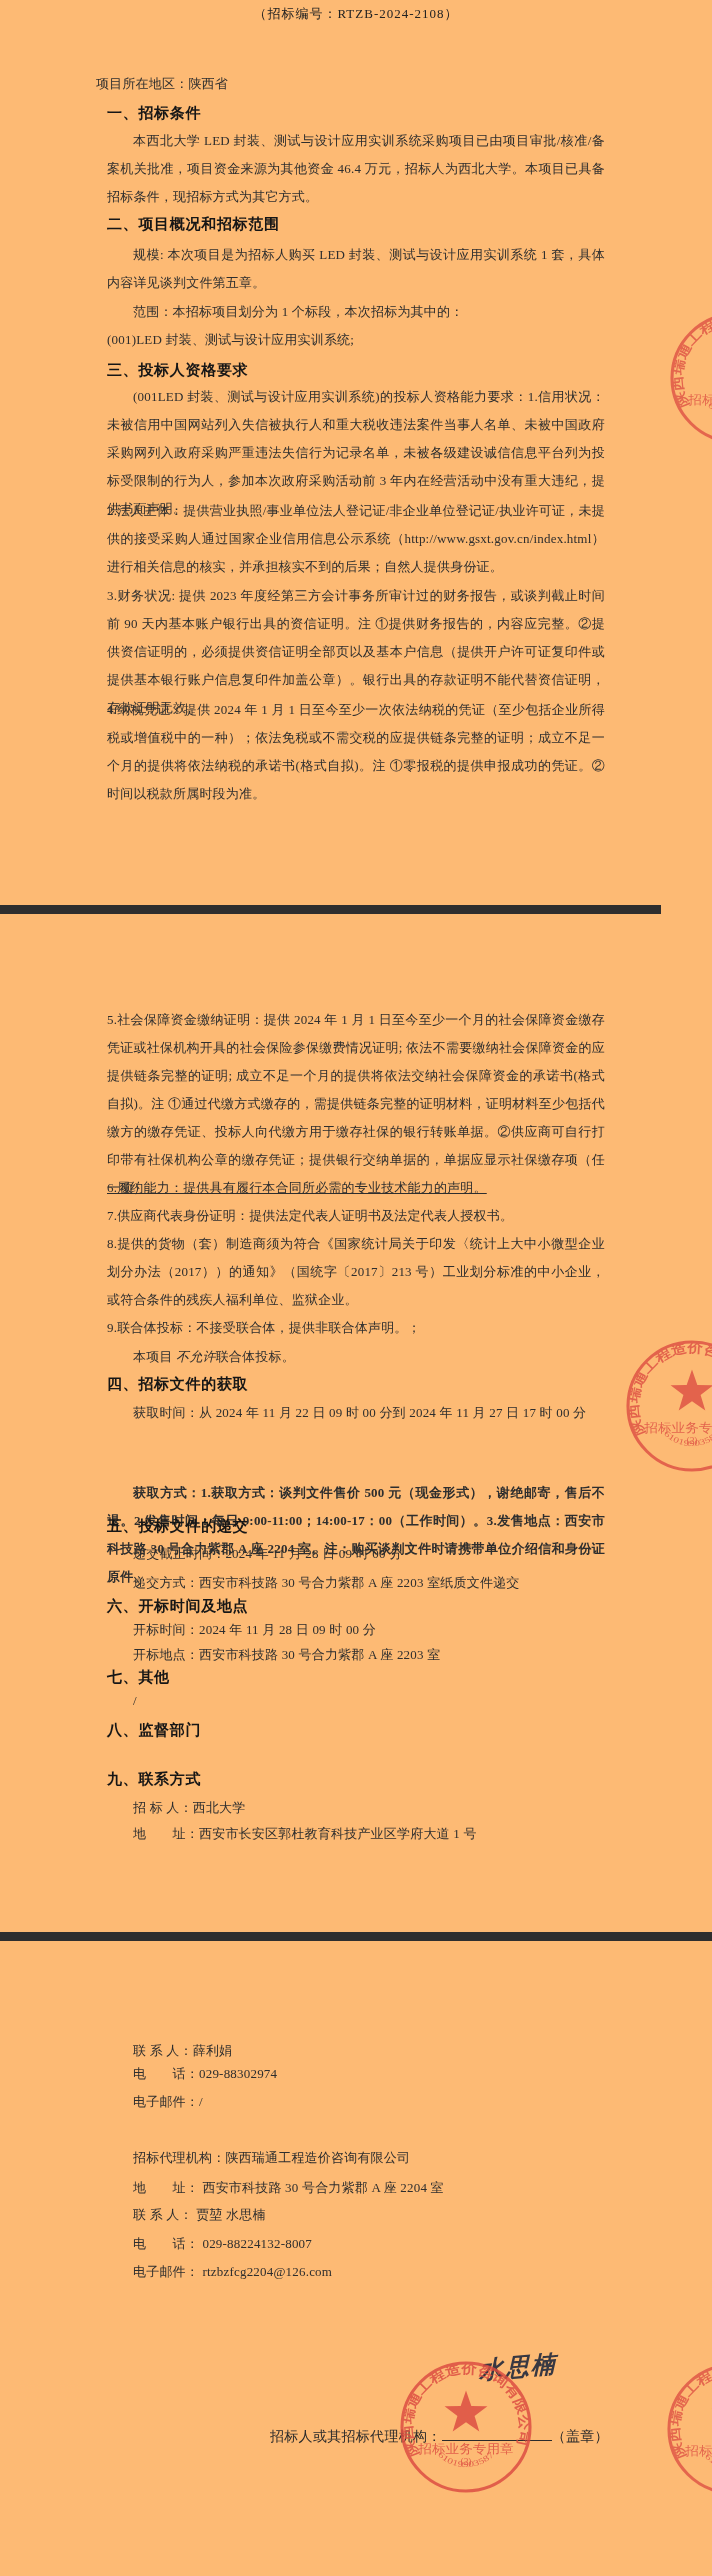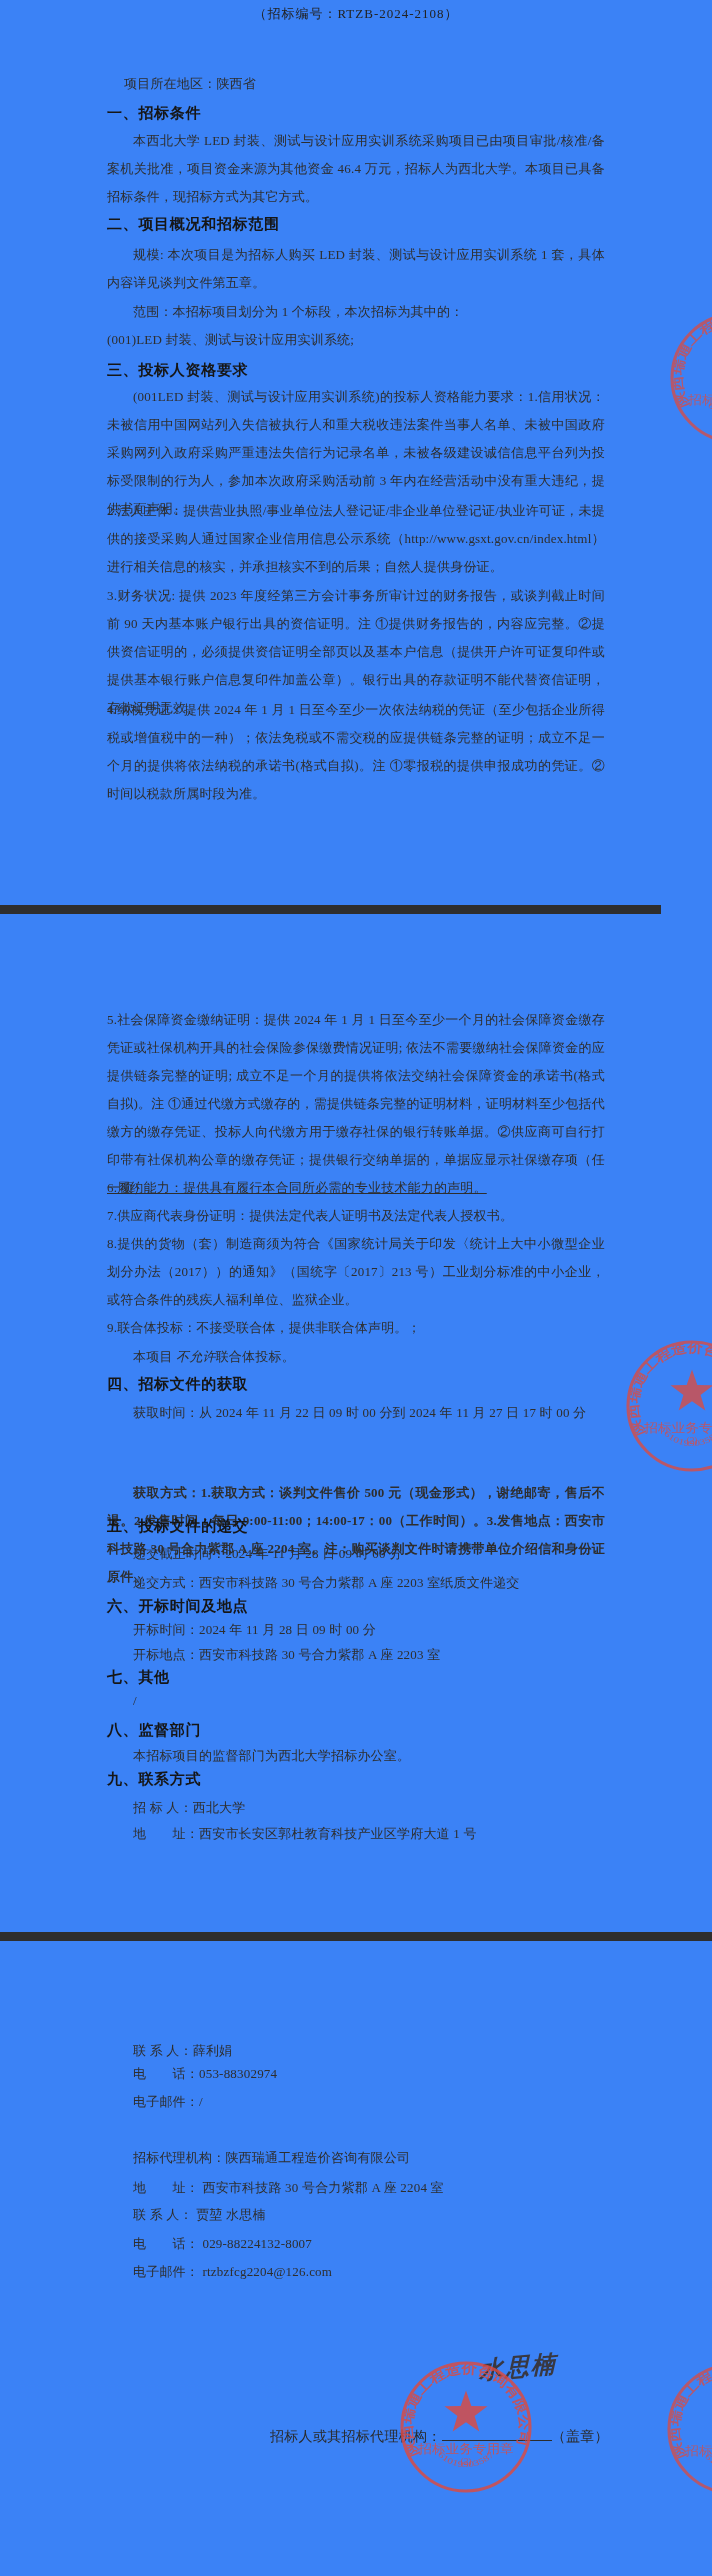--- a/index.html
+++ b/index.html
@@ -1,18 +1,18 @@
 <!DOCTYPE html>
 <html style="font-size:10.5px"><head>
 <meta charset="utf-8">
 <style>
   html,body{margin:0;padding:0;background:#ffffff;}
   .page{
     position:relative;width:712px;height:2576px;margin:0 auto;
-    background:#3b82f6;overflow:hidden;
+    background:#fdba74;overflow:hidden;
     font-family:"Liberation Serif","DejaVu Serif",serif;
     color:#2e2e2e;
   }
   .t{position:absolute;}
   .doc-code{left:0;top:5.3px;width:712px;text-align:center;font-size:13px;letter-spacing:1px;color:#222;}
   .line{font-size:13px;line-height:28px;letter-spacing:0.2px;}
   .para{left:107px;width:498px;text-align:justify;}
   .ind{text-indent:2em;}
   .h{left:107px;font-family:"Liberation Sans","DejaVu Sans",sans-serif;font-weight:700;
      font-size:15px;line-height:20px;color:#161616;letter-spacing:0.7px;}
@@ -26,21 +26,21 @@
   .em-it{font-style:italic;}
   .seal{position:absolute;}
   .seal text{font-family:"Liberation Serif","DejaVu Serif",serif;}
 </style>
 </head>
 <body>
 
 <div class="page">
 
   <div class="t doc-code">（招标编号：RTZB-2024-2108）</div>
-  <div class="t line" style="left:124px;top:70px;">项目所在地区：陕西省</div>
+  <div class="t line" style="left:96px;top:70px;">项目所在地区：陕西省</div>
 
   <div class="t h" style="top:103px;">一、招标条件</div>
   <div class="t line para ind" style="top:127px;">本西北大学 LED 封装、测试与设计应用实训系统采购项目已由项目审批/核准/备案机关批准，项目资金来源为其他资金 46.4 万元，招标人为西北大学。本项目已具备招标条件，现招标方式为其它方式。</div>
 
   <div class="t h" style="top:214px;">二、项目概况和招标范围</div>
   <div class="t line para ind" style="top:241px;">规模: 本次项目是为招标人购买 LED 封装、测试与设计应用实训系统 1 套，具体内容详见谈判文件第五章。</div>
   <div class="t line para ind" style="top:298px;">范围：本招标项目划分为 1 个标段，本次招标为其中的：</div>
   <div class="t line para" style="top:326px;">(001)LED 封装、测试与设计应用实训系统;</div>
 
   <div class="t h" style="top:360px;">三、投标人资格要求</div>
@@ -67,30 +67,29 @@
   <div class="t line para ind" style="top:1569px;">递交方式：西安市科技路 30 号合力紫郡 A 座 2203 室纸质文件递交</div>
 
   <div class="t h" style="top:1596px;">六、开标时间及地点</div>
   <div class="t line para ind" style="top:1616px;">开标时间：2024 年 11 月 28 日 09 时 00 分</div>
   <div class="t line para ind" style="top:1641px;">开标地点：西安市科技路 30 号合力紫郡 A 座 2203 室</div>
 
   <div class="t h" style="top:1667px;">七、其他</div>
   <div class="t line para ind" style="top:1687px;">/</div>
 
   <div class="t h" style="top:1720px;">八、监督部门</div>
-  <div class="t line para ind" style="top:1742px;">本招标项目的监督部门为西北大学招标办公室。</div>
 
   <div class="t h" style="top:1769px;">九、联系方式</div>
   <div class="t line para ind" style="top:1794px;">招 标 人：西北大学</div>
   <div class="t line para ind" style="top:1820px;">地　　址：西安市长安区郭杜教育科技产业区学府大道 1 号</div>
 
   <div class="band" style="top:1932px;width:712px;"></div>
 
   <div class="t line para ind" style="top:2029px;margin-top:8px;">联 系 人：薛利娟</div>
-  <div class="t line para ind" style="top:2060px;">电　　话：053-88302974</div>
+  <div class="t line para ind" style="top:2060px;">电　　话：029-88302974</div>
   <div class="t line para ind" style="top:2144px;">招标代理机构：陕西瑞通工程造价咨询有限公司</div>
   <div class="t line para ind" style="top:2088px;">电子邮件：/</div>
   <div class="t line para ind" style="top:2174px;">地　　址： 西安市科技路 30 号合力紫郡 A 座 2204 室</div>
   <div class="t line para ind" style="top:2201px;">联 系 人： 贾堃 水思楠</div>
   <div class="t line para ind" style="top:2230px;">电　　话： 029-88224132-8007</div>
   <div class="t line para ind" style="top:2258px;">电子邮件： rtzbzfcg2204@126.com</div>
 
   <div class="t handwriting" style="left:479px;top:2351px;">水思楠</div>
 
   <div class="t sig" style="left:270px;top:2426px;"><span>招标人或其招标代理机构：</span><span class="blank" style="width:110px;"></span><span>（盖章）</span></div>

